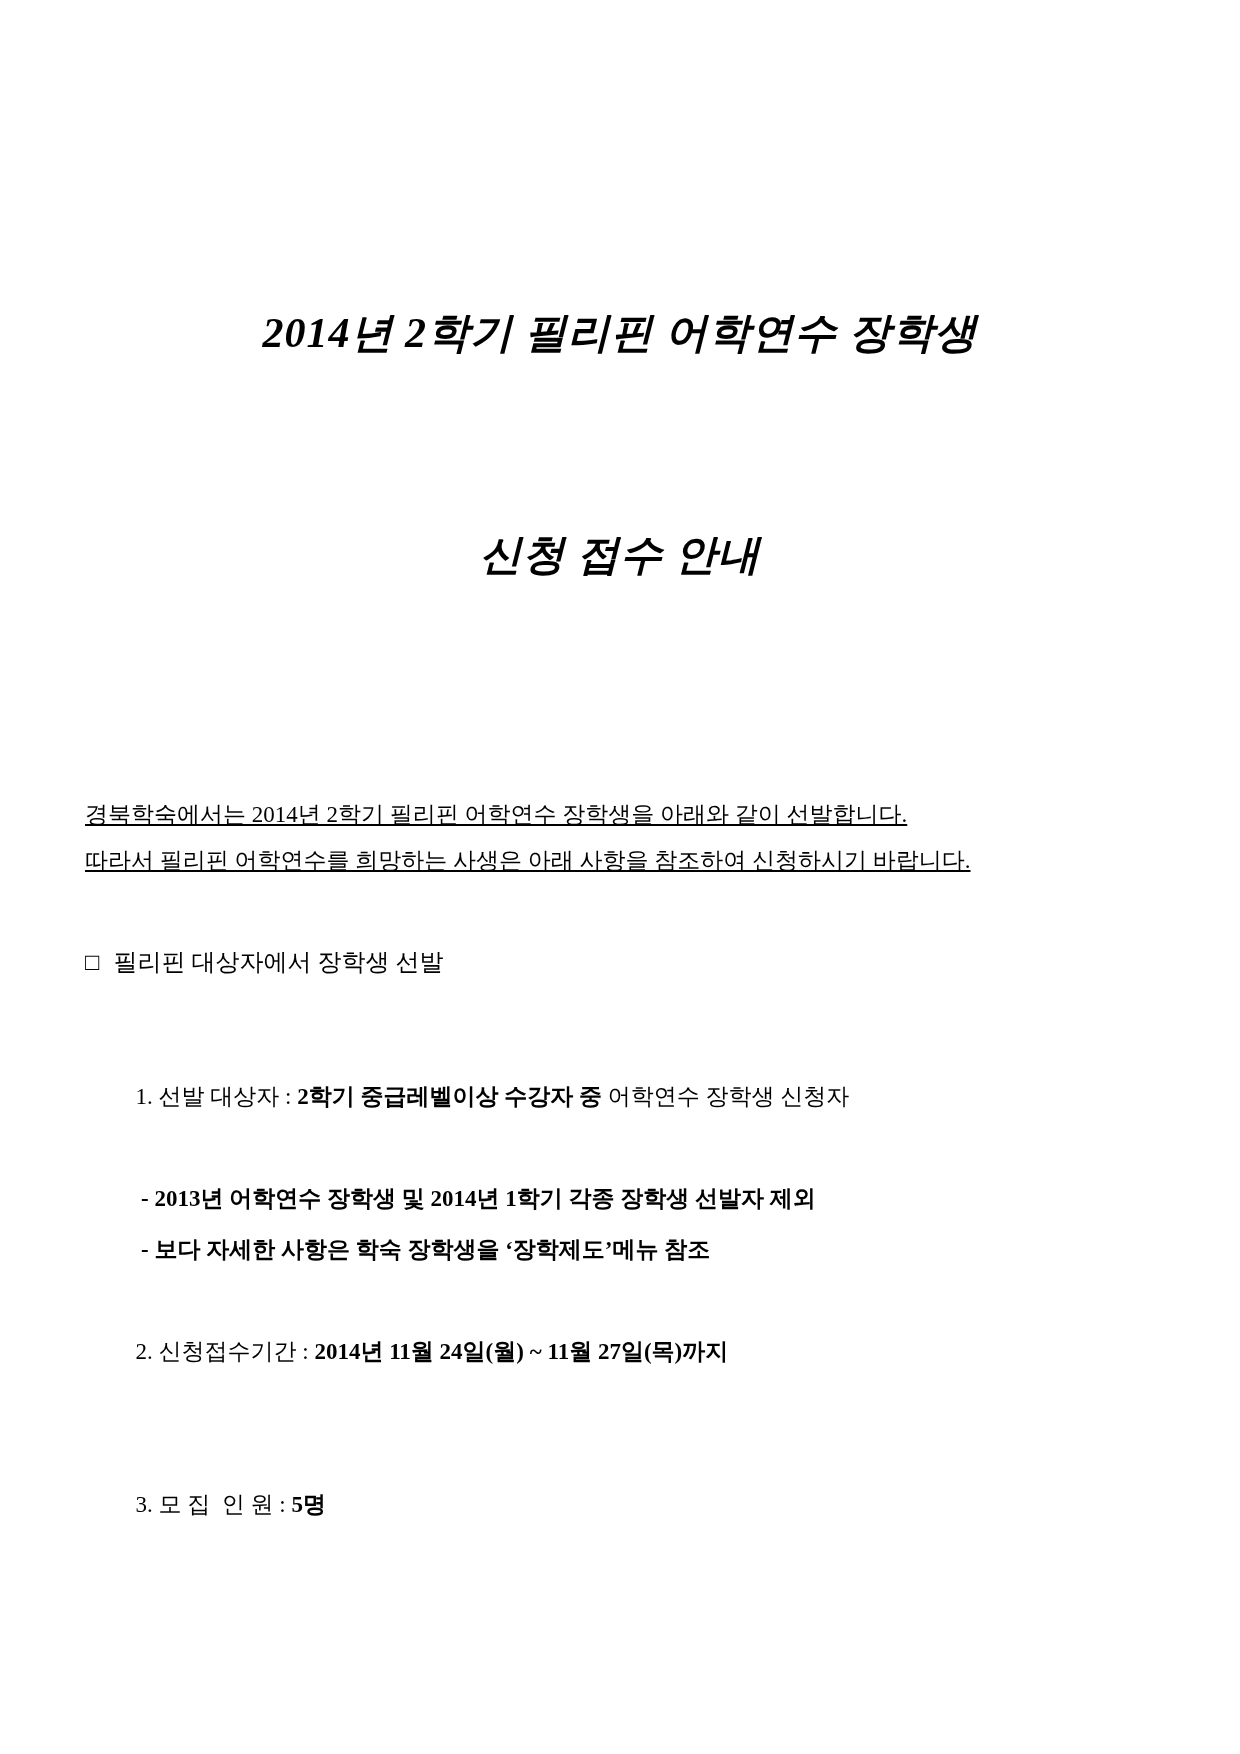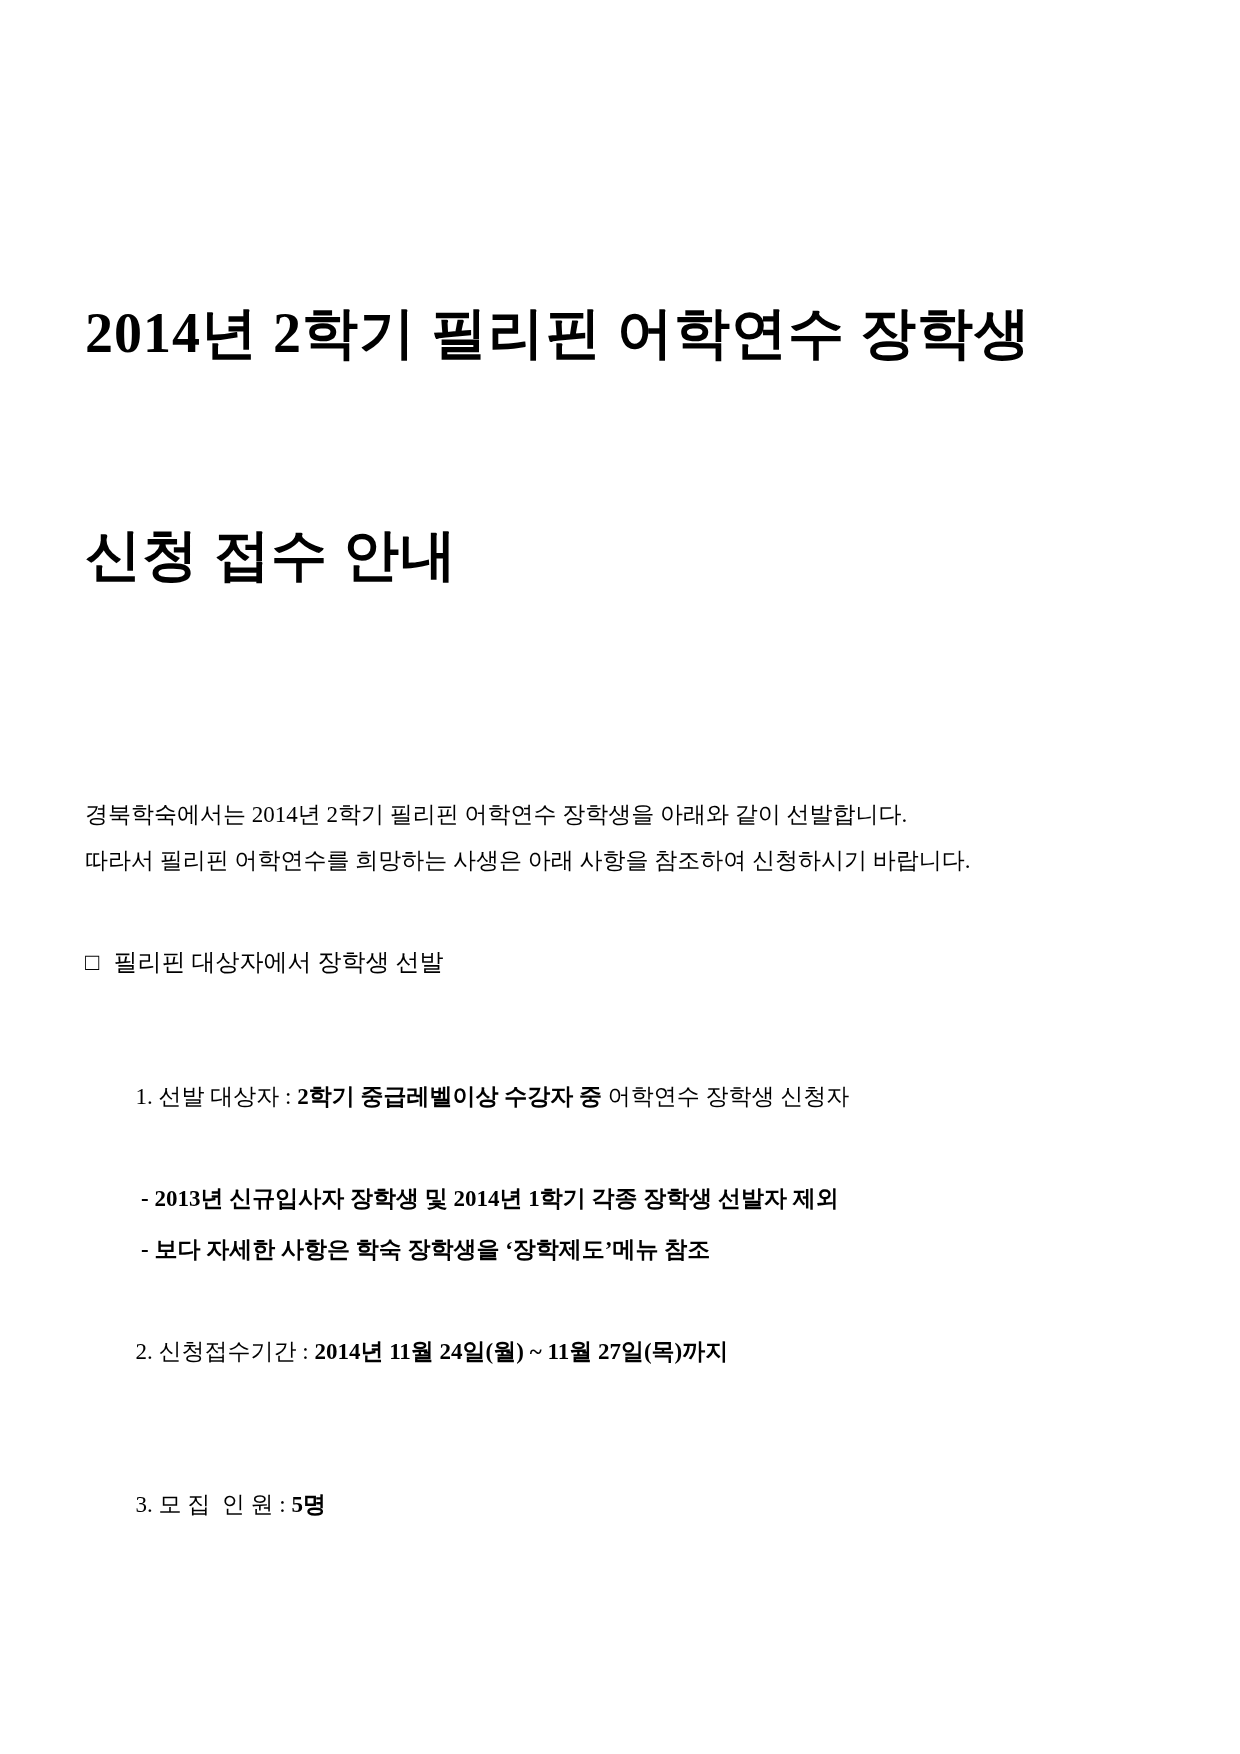--- a/index.html
+++ b/index.html
@@ -6,28 +6,30 @@
   body {
     width: 1240px; height: 1754px;
     font-family: "Liberation Serif", "DejaVu Serif", serif;
     color: #000000;
     position: relative;
   }
   .page { padding: 0 85px; box-sizing: border-box; }
 
   .doc-title {
     margin-top: 148px;
+    text-align: center;
     font-weight: bold;
-    font-size: 56px;
+    font-size: 42px;
     line-height: 74px;
     letter-spacing: 1px;
     white-space: pre-wrap;
+    font-style: italic;
   }
 
-  .intro { margin-top: 52px; font-size: 23px; line-height: 46px; }
+  .intro { margin-top: 52px; font-size: 23px; line-height: 46px; text-decoration: underline; }
   .intro div { white-space: pre-wrap; }
 
   .section-heading {
     margin-top: 62px;
     font-size: 24px;
     display: flex;
     align-items: baseline;
     gap: 14px;
     white-space: pre-wrap;
   }
@@ -55,21 +57,21 @@
 
   <div class="section-heading">
     <span class="square-marker">□</span>
     <span>필리핀 대상자에서 장학생 선발</span>
   </div>
 
   <div class="num-list">
     <div class="line">
       <span>1. 선발 대상자 : </span><span class="b">2학기 중급레벨이상 수강자 중</span><span> 어학연수 장학생 신청자</span>
     </div>
-    <div class="line sub">- 2013년 신규입사자 장학생 및 2014년 1학기 각종 장학생 선발자 제외</div>
+    <div class="line sub">- 2013년 어학연수 장학생 및 2014년 1학기 각종 장학생 선발자 제외</div>
     <div class="line sub">- 보다 자세한 사항은 학숙 장학생을 ‘장학제도’메뉴 참조</div>
     <div class="line">
       <span>2. 신청접수기간 : </span><span class="b">2014년 11월 24일(월) ~ 11월 27일(목)까지</span>
     </div>
     <div class="line">
       <span>3. 모 집  인 원 : </span><span class="b">5명</span>
     </div>
   </div>
 
 </div>

